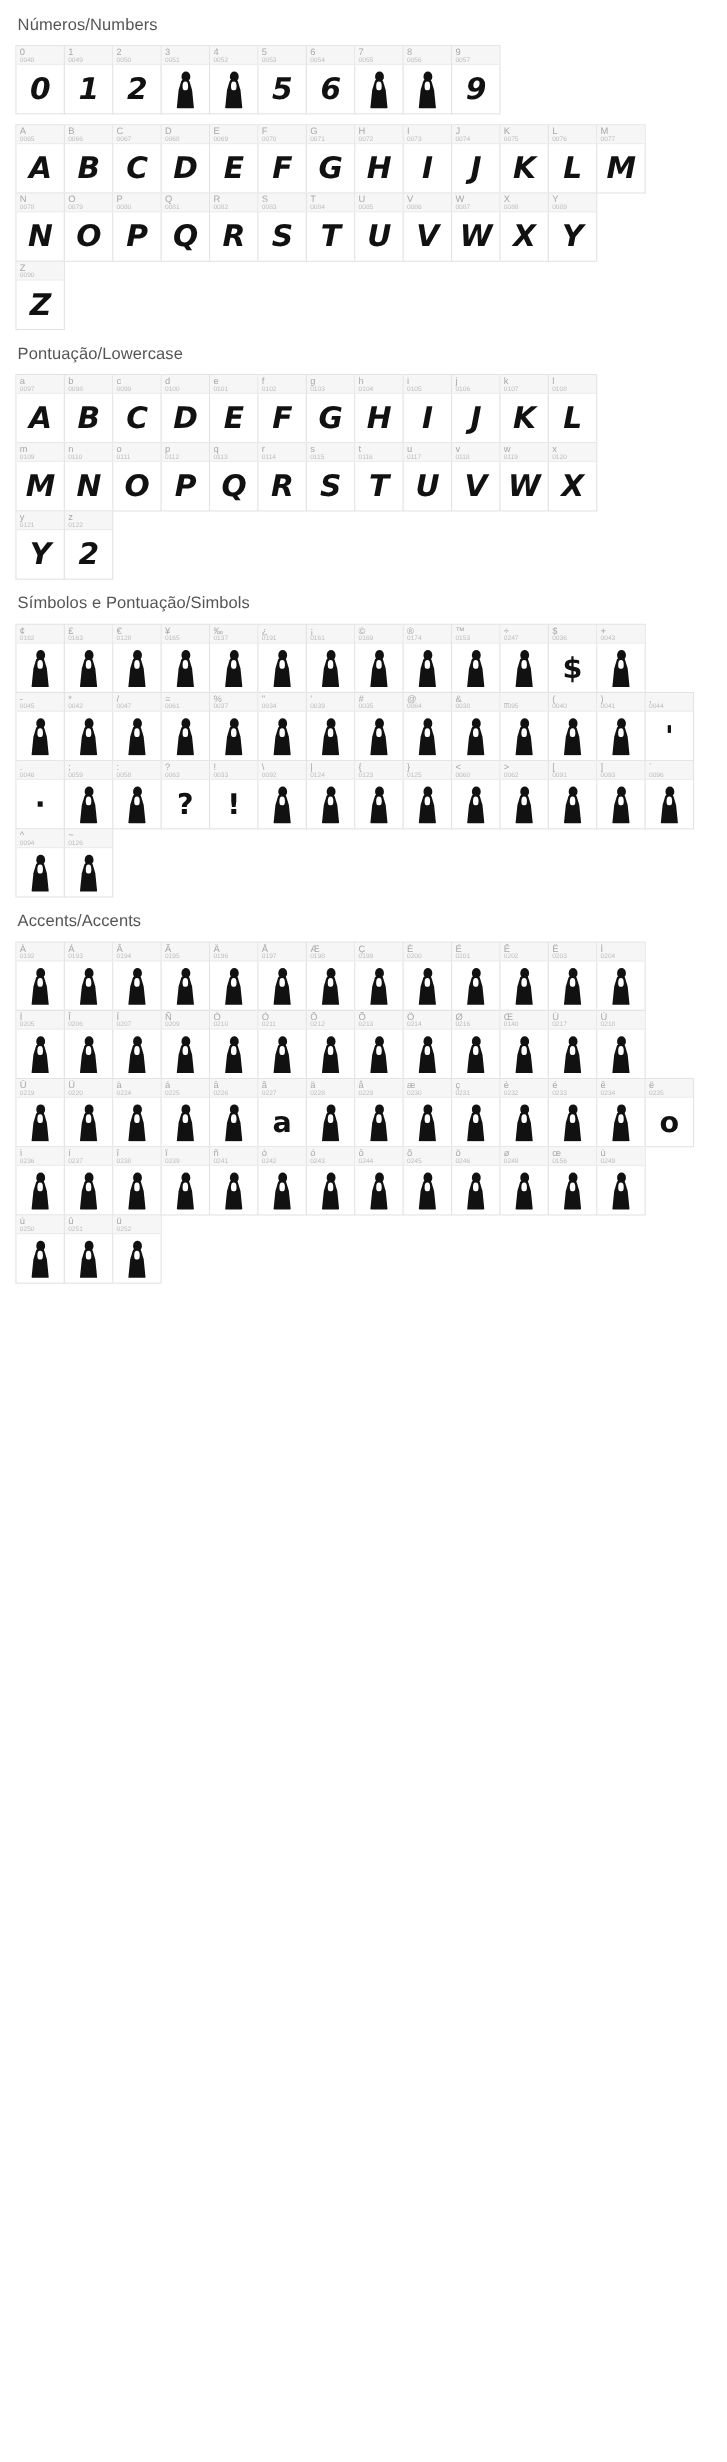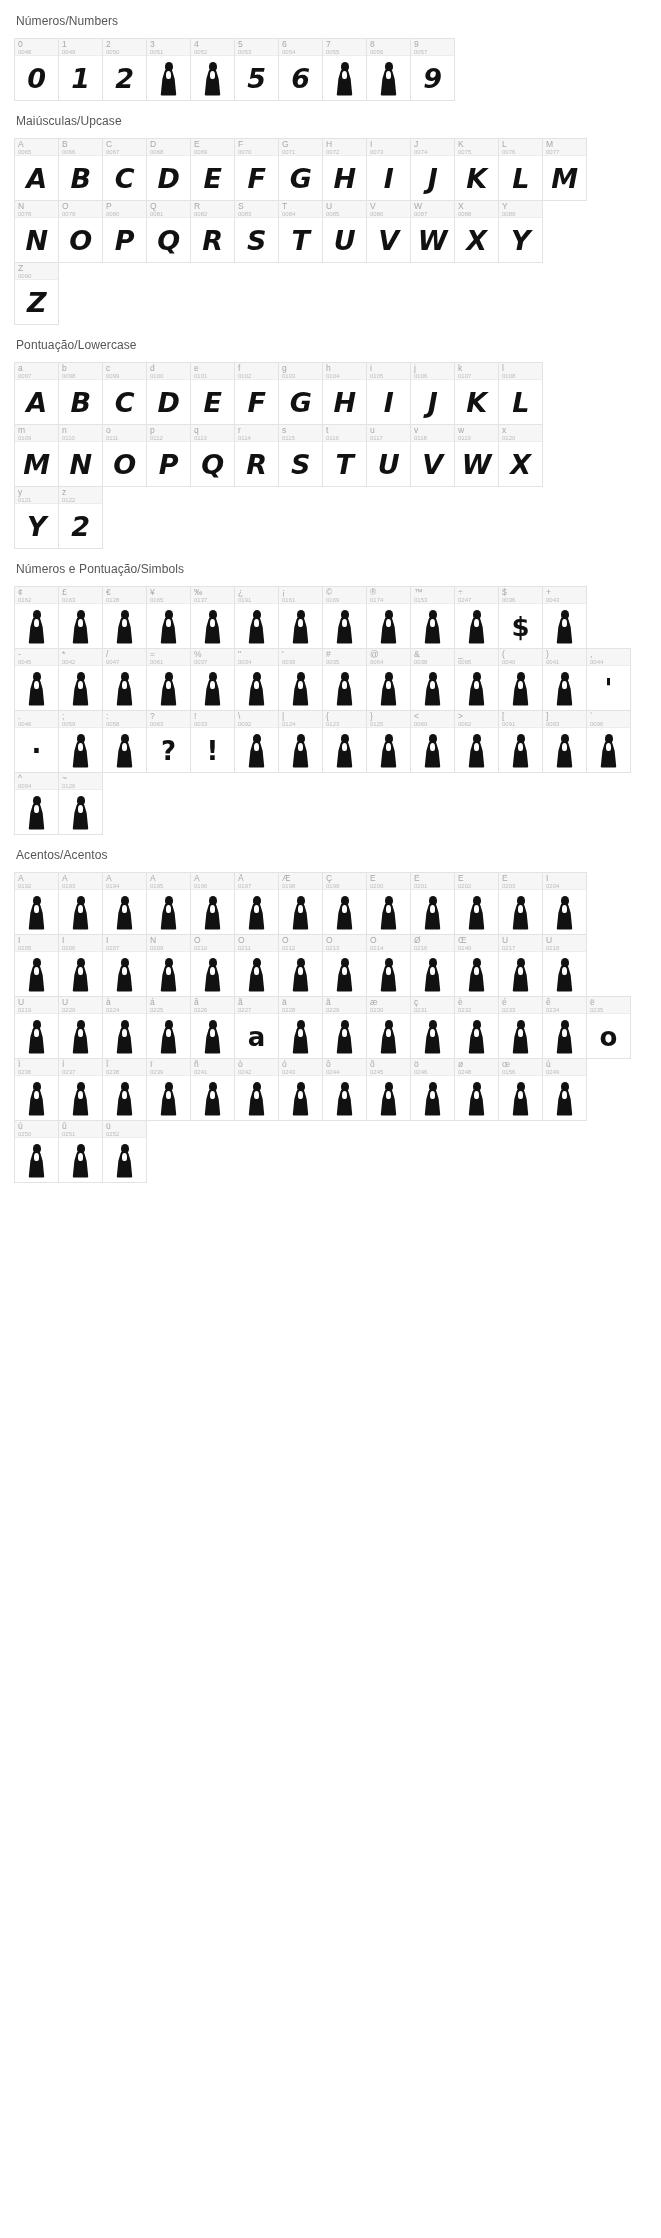--- a/index.html
+++ b/index.html
@@ -16,21 +16,21 @@
     width: 661px;
     padding: 0;
     box-sizing: border-box;
   }
   .section {
     margin: 0 0 10px 0;
     padding: 0 14px;
     box-sizing: border-box;
   }
   .section-title {
-    font-size: 12px;
+    font-size: 15px;
     color: #555555;
     margin: 14px 0 10px 2px;
     font-weight: normal;
     letter-spacing: 0.1px;
   }
   .grid {
     display: flex;
     flex-wrap: wrap;
     width: 100%;
     box-sizing: border-box;
@@ -226,21 +226,20 @@
           <div class="cell">
             <div class="meta">
               <span class="ch">9</span>
               <span class="code">0057</span>
             </div>
             <div class="glyph letter">9</div>
           </div>
         </div>
       </div>
       <div class="section">
-        <div class="section-title">Maiúsculas/Upcase</div>
         <div class="grid">
           <div class="cell">
             <div class="meta">
               <span class="ch">A</span>
               <span class="code">0065</span>
             </div>
             <div class="glyph letter">A</div>
           </div>
           <div class="cell">
             <div class="meta">
@@ -608,21 +607,21 @@
           <div class="cell">
             <div class="meta">
               <span class="ch">z</span>
               <span class="code">0122</span>
             </div>
             <div class="glyph letter">2</div>
           </div>
         </div>
       </div>
       <div class="section">
-        <div class="section-title">Números e Pontuação/Simbols</div>
+        <div class="section-title">Símbolos e Pontuação/Simbols</div>
         <div class="grid">
           <div class="cell">
             <div class="meta">
               <span class="ch">¢</span>
               <span class="code">0162</span>
             </div>
             <div class="glyph">
               <div class="figure">
                 <div class="body"></div>
                 <div class="head"></div>
@@ -1148,21 +1147,21 @@
               <div class="figure">
                 <div class="body"></div>
                 <div class="head"></div>
                 <div class="notch"></div>
               </div>
             </div>
           </div>
         </div>
       </div>
       <div class="section">
-        <div class="section-title">Acentos/Acentos</div>
+        <div class="section-title">Accents/Accents</div>
         <div class="grid">
           <div class="cell">
             <div class="meta">
               <span class="ch">À</span>
               <span class="code">0192</span>
             </div>
             <div class="glyph">
               <div class="figure">
                 <div class="body"></div>
                 <div class="head"></div>

